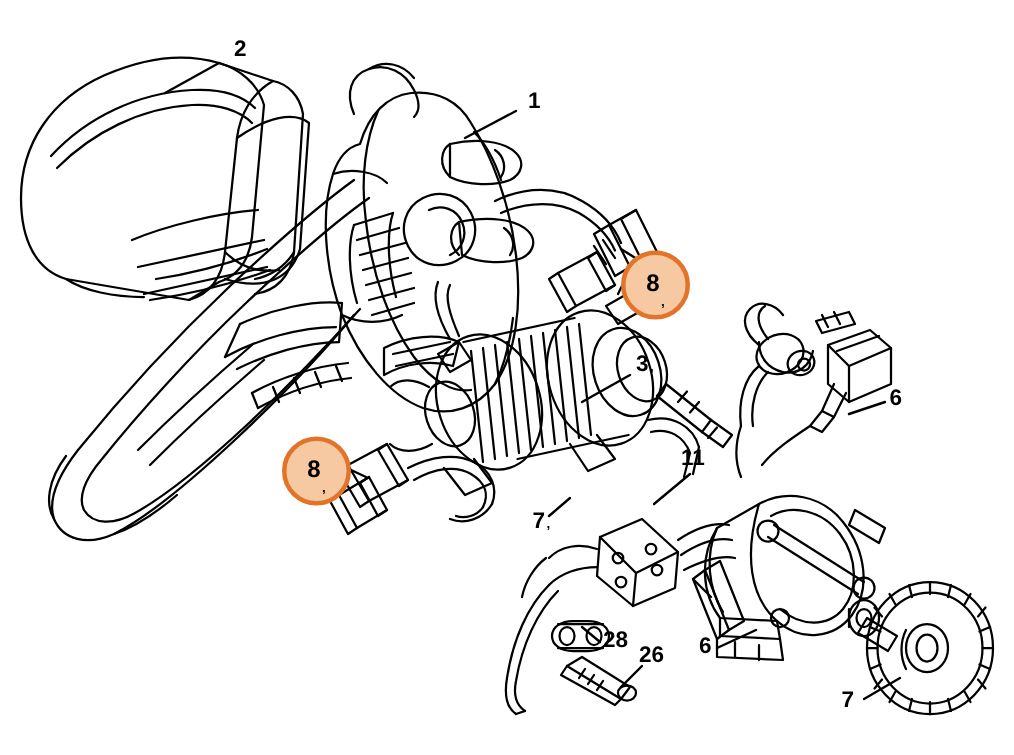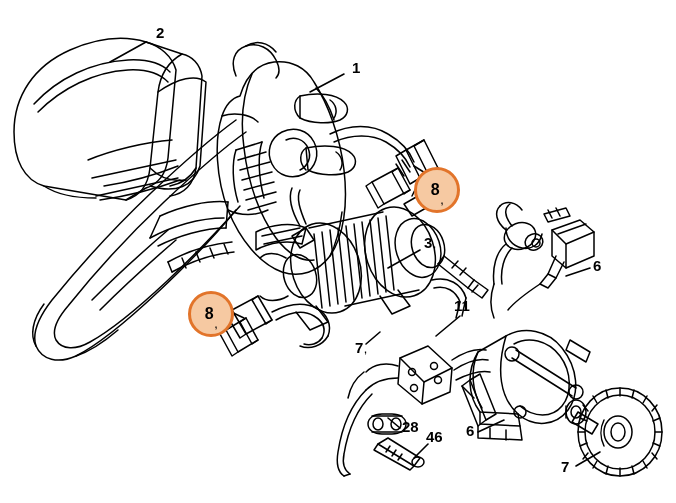--- a/index.html
+++ b/index.html
@@ -384,21 +384,21 @@
   <div class="callout" style="left:454px;top:298px;">
     <span class="cnum">11</span><span class="csub"></span>
   </div>
   <div class="callout" style="left:593px;top:258px;">
     <span class="cnum">6</span><span class="csub"></span>
   </div>
   <div class="callout" style="left:402px;top:419px;">
     <span class="cnum">28</span><span class="csub"></span>
   </div>
   <div class="callout" style="left:426px;top:429px;">
-    <span class="cnum">46</span><span class="csub"></span>
+    <span class="cnum">26</span><span class="csub"></span>
   </div>
 
   <div class="hl" style="left:414px;top:167px;">
     <span>8</span>
       <span class="sub">,</span>
   </div>
   <div class="hl" style="left:188px;top:291px;">
     <span>8</span>
       <span class="sub">,</span>
   </div>

